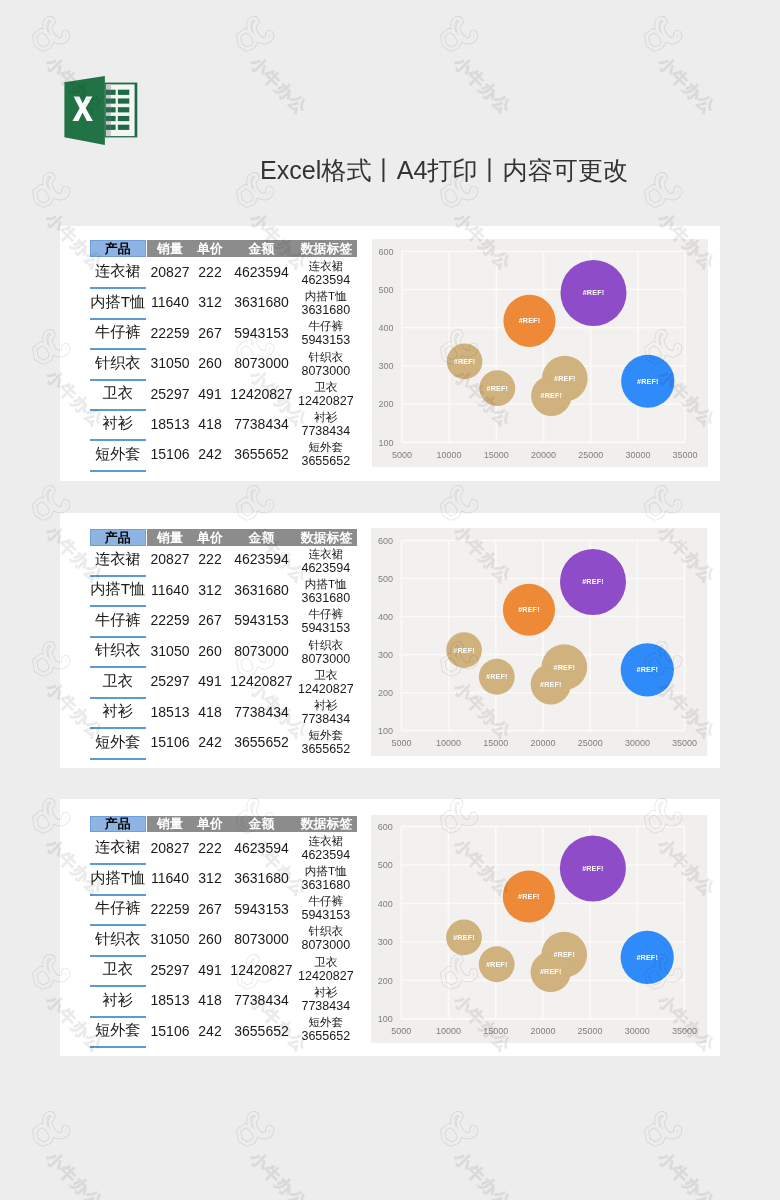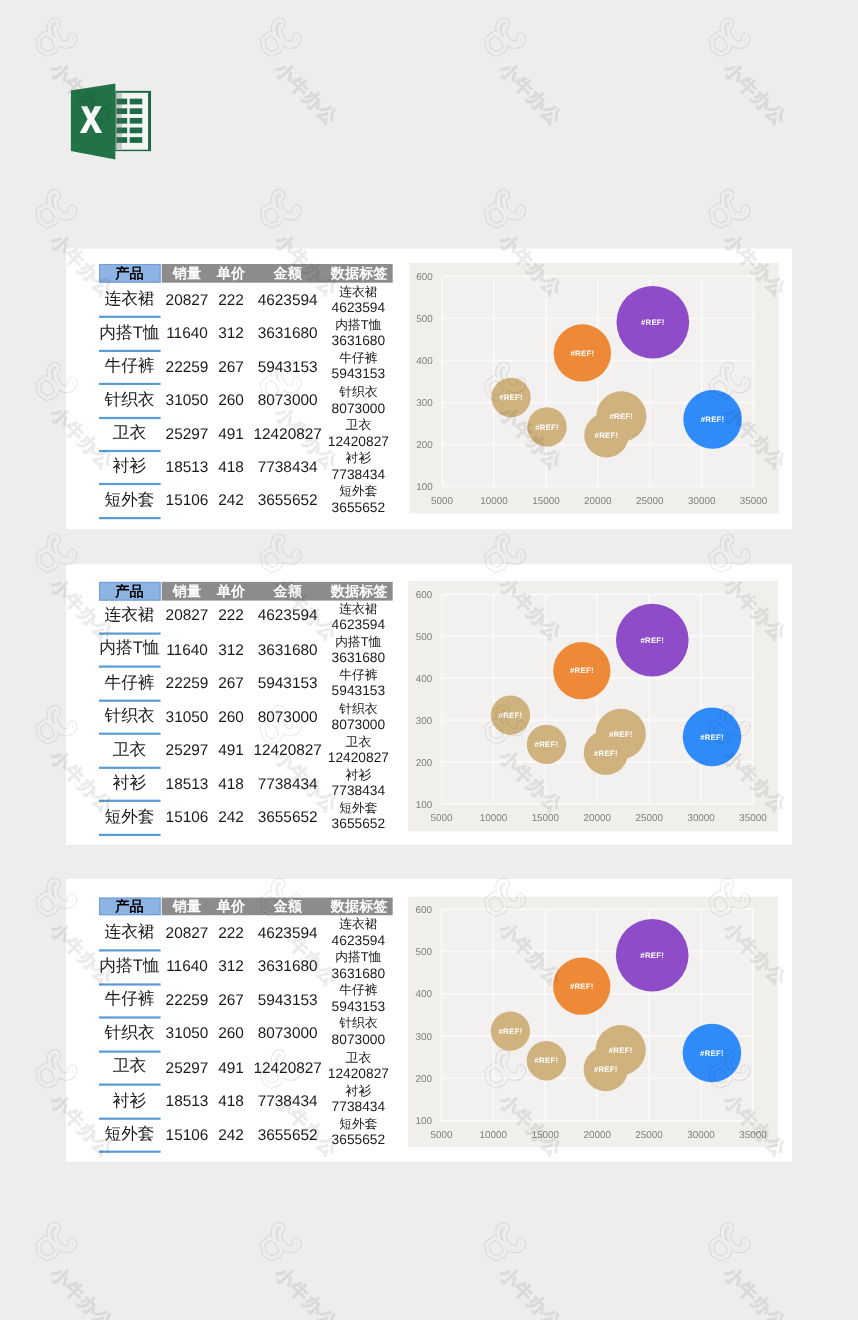--- a/index.html
+++ b/index.html
@@ -322,20 +322,21 @@
           <rect x="41.9" y="50.7" width="5.0" height="5.2"></rect>
         </g>
       </g>
 
       <path d="M0.4 8.3 L40.9 2.0 L40.9 71.0 L0.4 63.3 Z" fill="#217346"></path>
       <g>
         <path d="M9.7 22.5 L15.4 22.5 L18.7 29.6 L22.2 22.5 L28.4 22.5 L21.7 34.2 L28.9 46.9 L22.9 46.9 L18.6 38.6 L14.4 46.9 L8.5 46.9 L15.6 34.3 Z" fill="#ffffff"></path>
       </g>
     </svg>
   </div>
+  <div class="subtitle">Excel格式丨A4打印丨内容可更改</div>
 </div>
 
 <div id="panels">
     <div class="panel" style="top: 226px; height: 255px;">
       <div class="tbl">
         <div class="hbg" style="left:71px;top:14.2px;width:210px;height:17.3px"></div>
         <div class="hbg0" style="left:13.8px;top:14.2px;width:55.9px;height:17.3px"></div>
         <div class="th first" style="left:13.8px;top:14.2px;width:55.9px;height:17.3px">产品</div>
         <div class="th" style="left:72.5px;top:14.2px;width:43px;height:17.3px">销量</div>
         <div class="th" style="left:114px;top:14.2px;width:40px;height:17.3px">单价</div>

